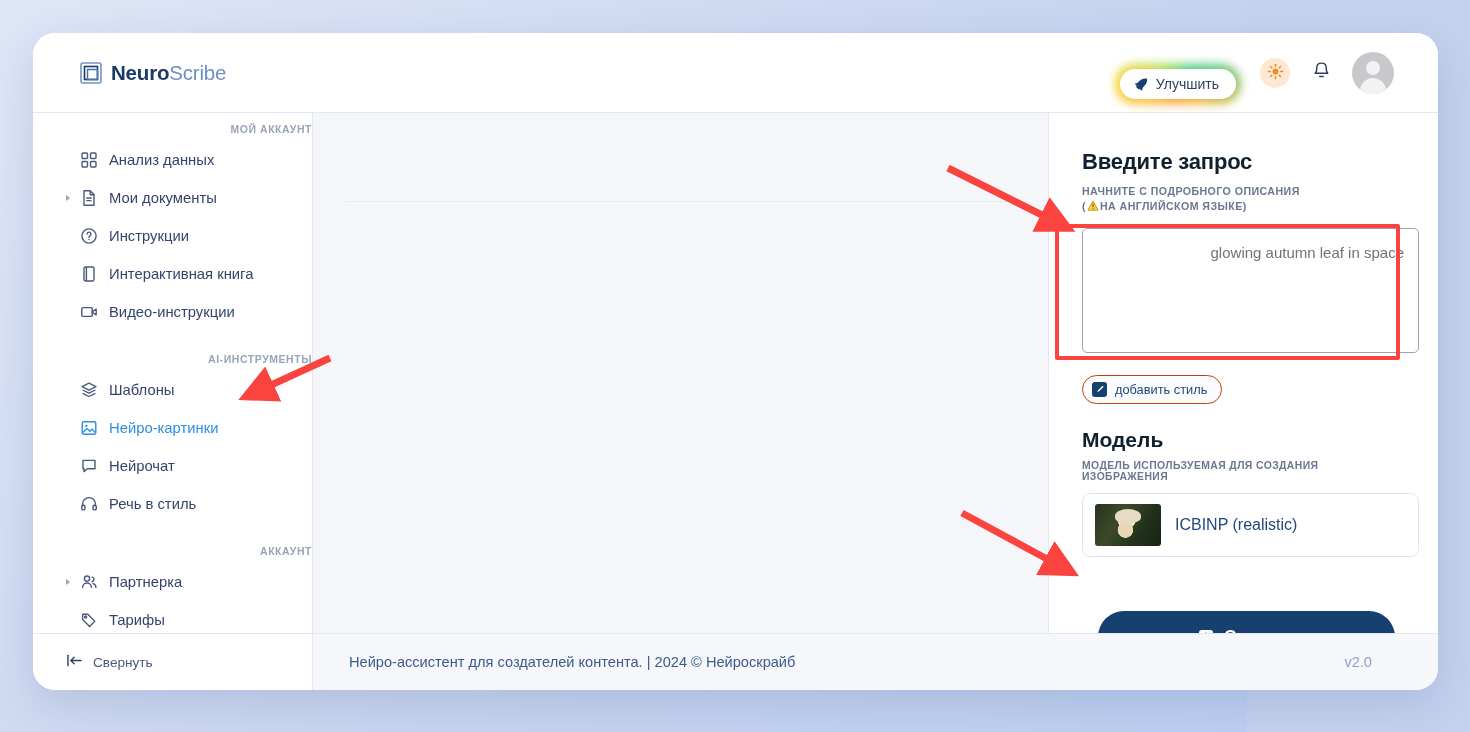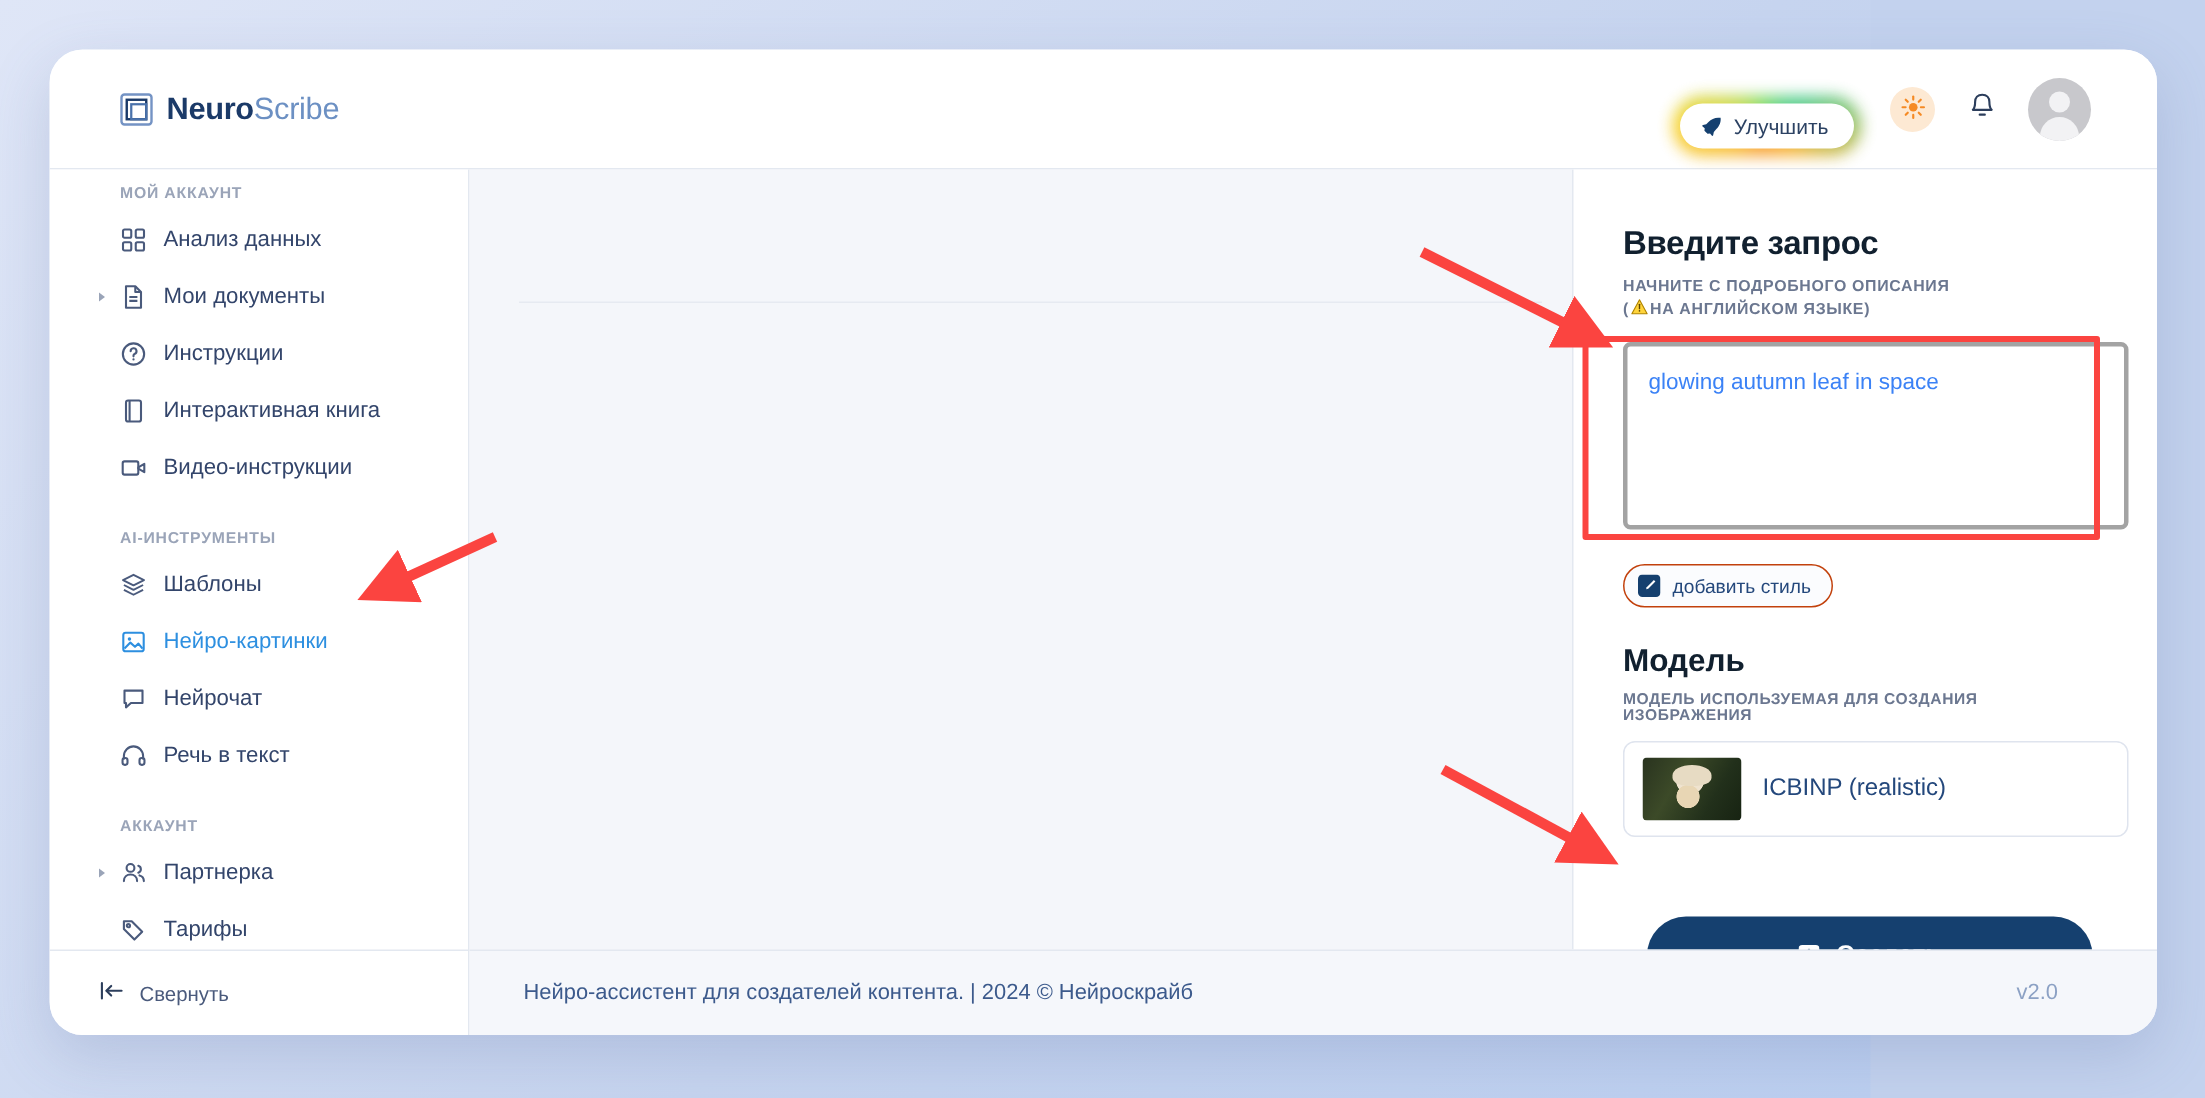--- a/index.html
+++ b/index.html
@@ -88,20 +88,21 @@
     border-right: 1px solid #e3e8f0;
   }
   #sidebar-scroll {
     position: absolute; left: 0; top: 0; width: 100%; height: 520px;
     overflow: hidden;
   }
   .nav-group-title {
     font-size: 10.5px; font-weight: 700; letter-spacing: .55px;
     color: #9aa4b8; text-transform: uppercase;
     margin: 0 0 6px 47px;
+    text-align: right;
   }
   .nav-item {
     display: flex; align-items: center;
     height: 38px; padding-left: 47px; gap: 11px;
     font-size: 14.8px; color: #33456b; cursor: pointer;
     position: relative;
   }
   .nav-item.active { color: #2d8fe0; }
   .nav-item .caret {
     position: absolute; left: 33px; top: 50%; transform: translateY(-50%);
@@ -145,25 +146,25 @@
   .panel-h { font-size: 22px; font-weight: 700; color: #11202f; letter-spacing:-.2px; }
   .panel-sub {
     margin-top: 9px;
     font-size: 10.6px; font-weight: 700; letter-spacing: .45px;
     color: #6b7790; text-transform: uppercase; line-height: 1.42;
   }
   .warn-ico { width: 12px; height: 11px; vertical-align: -1px; margin: 0 1px; }
   .prompt-box {
     margin-top: 14px;
     width: 337px; height: 125px;
-    border: 3px solid #a3a3a3; border-radius: 5px;
+    border: 1px solid #a3a3a3; border-radius: 5px;
     background: #ffffff;
     padding: 13px 14px;
-    font-family: inherit; font-size: 15px; color: #3b82f6;
-    resize: none; outline: none; line-height: 1.4;
+    font-family: inherit; font-size: 15px; color: #737373;
+    resize: none; outline: none; line-height: 1.4; text-align: right;
   }
   .style-btn {
     margin-top: 18px;
     display: inline-flex; align-items: center; gap: 8px;
     background: #fbfcfe; border: 1px solid #c2410c; border-radius: 16px;
     padding: 6px 14px 6px 9px;
     font-size: 12.8px; color: #24487c; font-family: inherit; cursor: pointer;
   }
   .style-sq { width: 15px; height: 15px; display:block; }
   .model-h { margin-top: 24px; font-size: 21px; font-weight: 700; color: #11202f; }
@@ -375,21 +376,21 @@
           <span>Нейрочат</span>
         </div>
         <div class="nav-item">
           <span>
             <svg class="nav-ico" viewBox="0 0 18 18" fill="none" stroke="#4a5a7c" stroke-width="1.4" stroke-linejoin="round">
               <path d="M2.6 11.4V9a6.4 6.4 0 0 1 12.8 0v2.4"></path>
               <rect x="1.7" y="10.3" width="3.3" height="4.6" rx="1.5"></rect>
               <rect x="13" y="10.3" width="3.3" height="4.6" rx="1.5"></rect>
             </svg>
           </span>
-          <span>Речь в текст</span>
+          <span>Речь в стиль</span>
         </div>
 
         <div class="grp-space"></div>
 
         <div class="nav-group-title">АККАУНТ</div>
         <div class="nav-item">
           <span class="caret"></span>
           <span>
             <svg class="nav-ico" viewBox="0 0 18 18" fill="none" stroke="#4a5a7c" stroke-width="1.4" stroke-linecap="round">
               <circle cx="7" cy="5.6" r="2.6"></circle>

